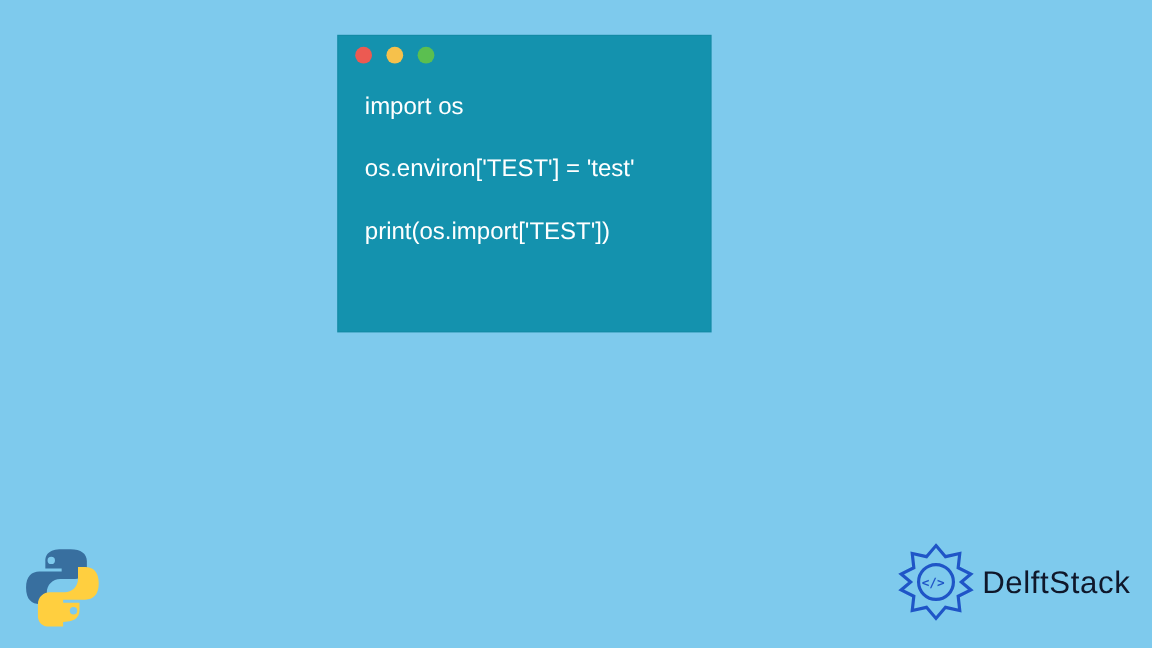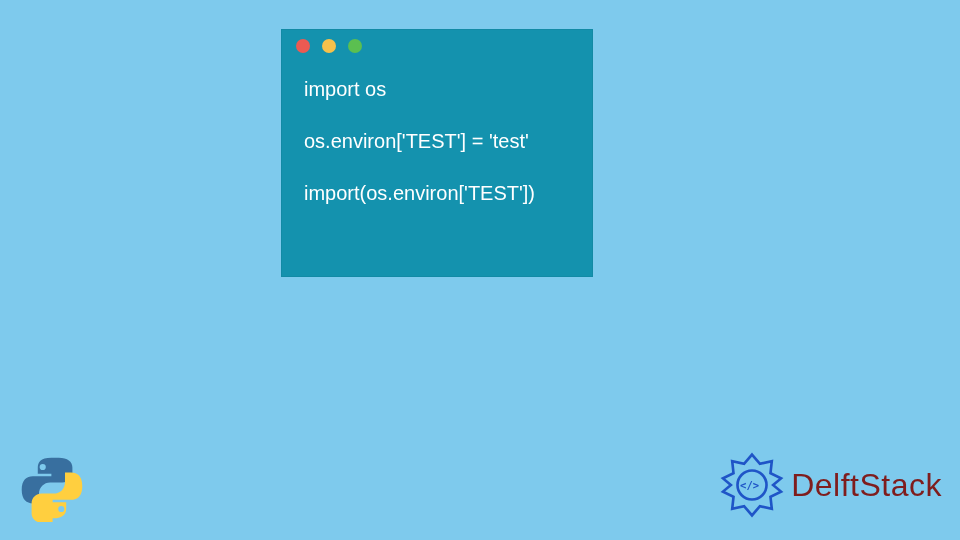--- a/index.html
+++ b/index.html
@@ -56,40 +56,40 @@
       bottom: 22px;
       display: flex;
       align-items: center;
       gap: 6px;
     }
     .delft-ornament {
       width: 66px;
       height: 66px;
     }
     .delft-text {
-      color: #7f1d1d;
-      font-size: 32px;
+      color: #0f172a;
+      font-size: 26px;
       font-weight: 500;
       letter-spacing: 0.5px;
     }
   </style>
 </head>
 <body>
 
 <div class="code-window">
   <div class="titlebar">
     <span class="dot dot-red"></span>
     <span class="dot dot-yellow"></span>
     <span class="dot dot-green"></span>
   </div>
   <pre class="code-body">import os
 
 os.environ['TEST'] = 'test'
 
-import(os.environ['TEST'])</pre>
+print(os.import['TEST'])</pre>
 </div>
 
 <div class="python-logo">
   <svg viewBox="0 0 110 110" width="68" height="68">
     <path fill="#386f9f" d="M54 6c-18 0-22 8-22 16v10h22v4H24c-10 0-18 6-18 22s8 22 18 22h10V64c0-10 8-18 18-18h20c8 0 16-6 16-16V22c0-10-8-16-22-16H54zM40 16a5 5 0 1 1 0 10 5 5 0 0 1 0-10z"></path>
     <path fill="#ffcf3f" d="M56 104c18 0 22-8 22-16V78H56v-4h30c10 0 18-6 18-22s-8-22-18-22H76v16c0 10-8 18-18 18H38c-8 0-16 6-16 16v16c0 10 8 16 22 16h12zM70 94a5 5 0 1 1 0-10 5 5 0 0 1 0 10z"></path>
   </svg>
 </div>
 
 <div class="delft-badge">

